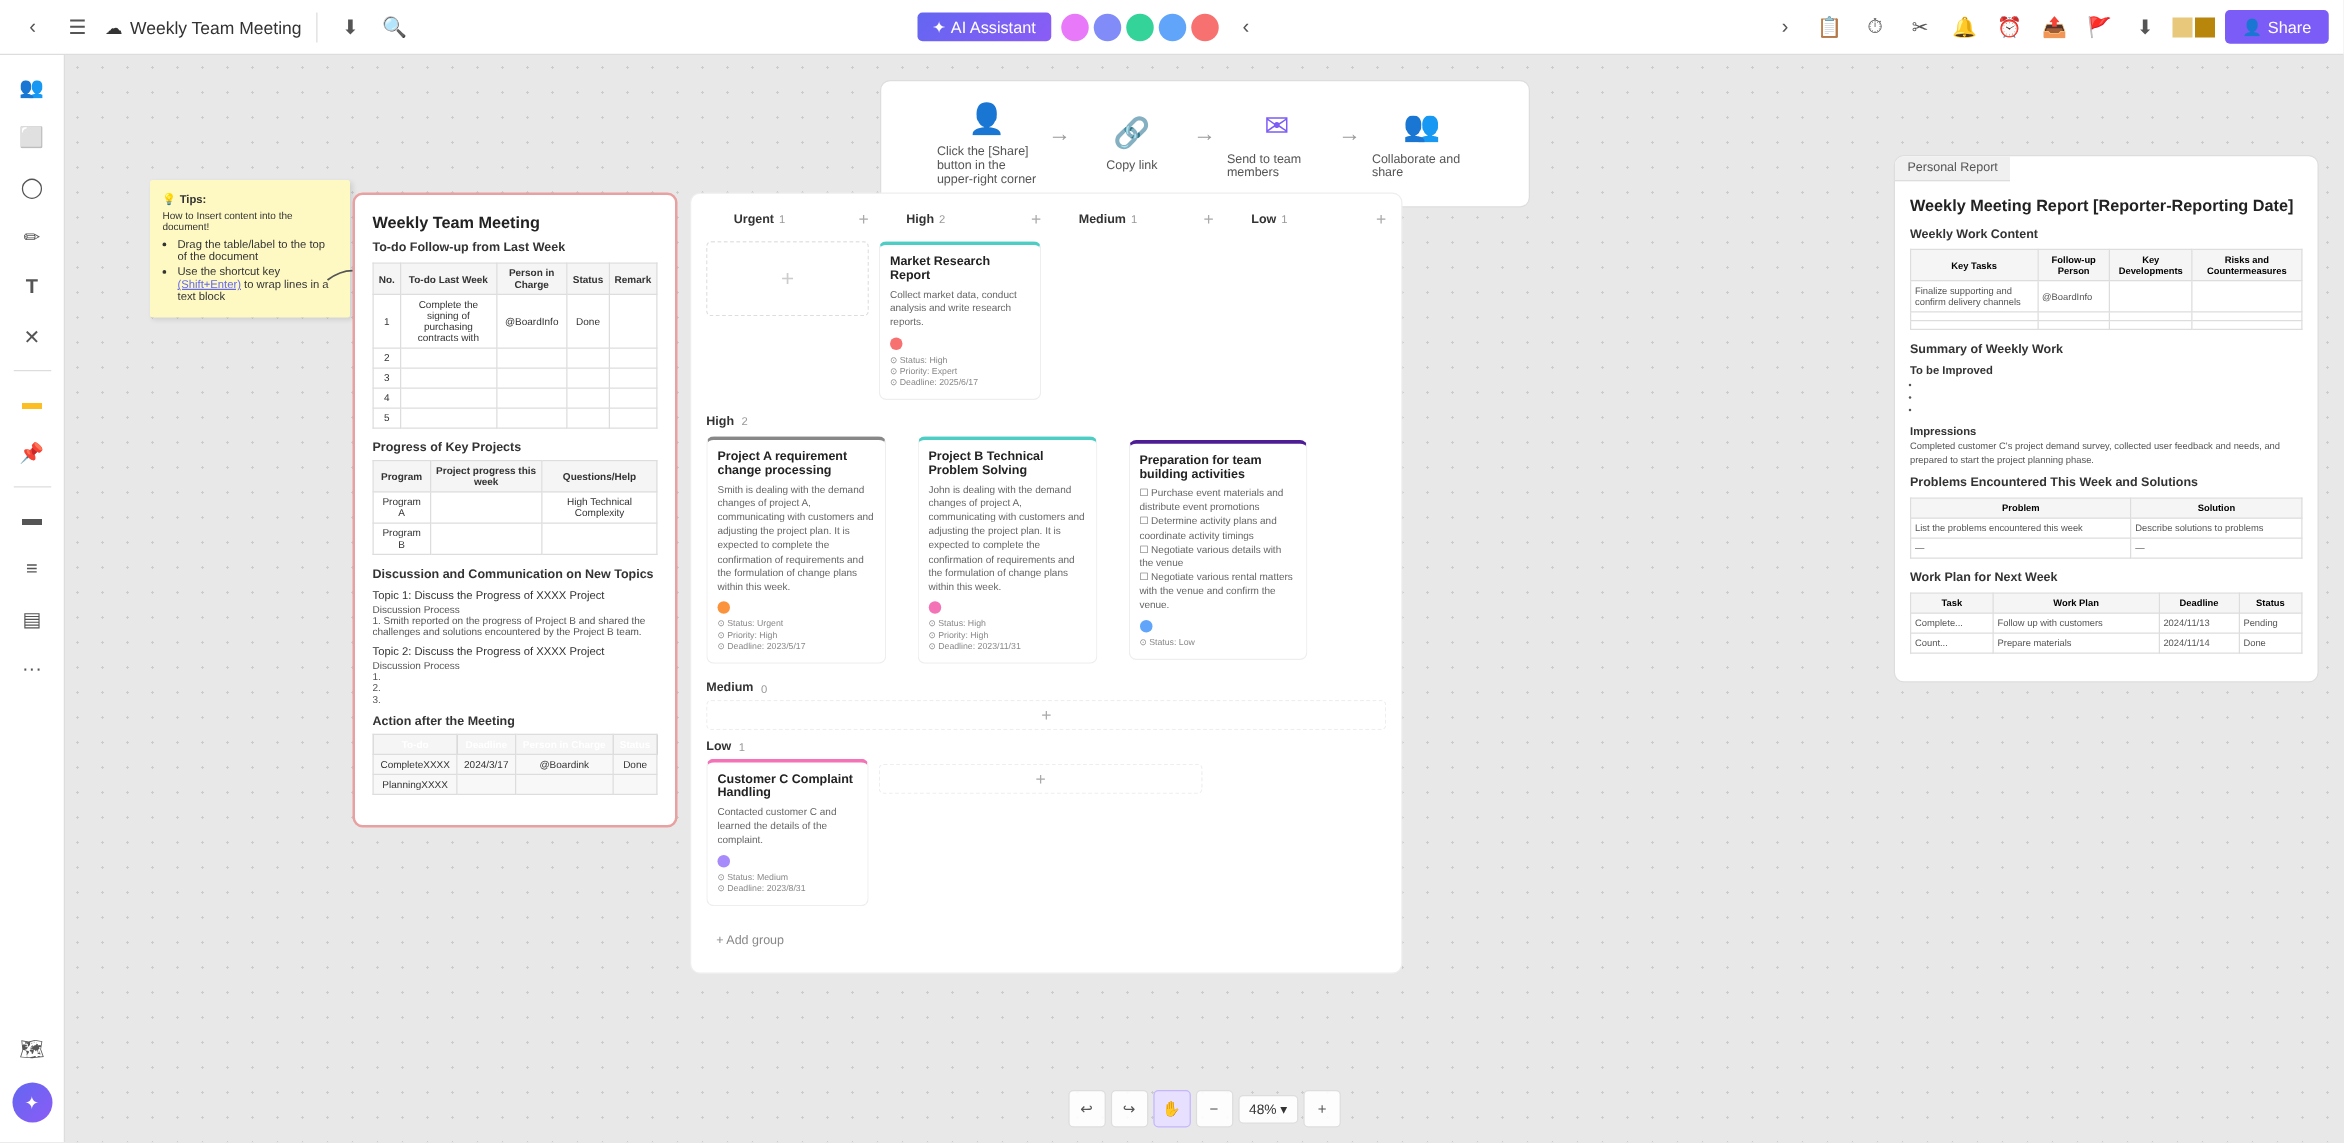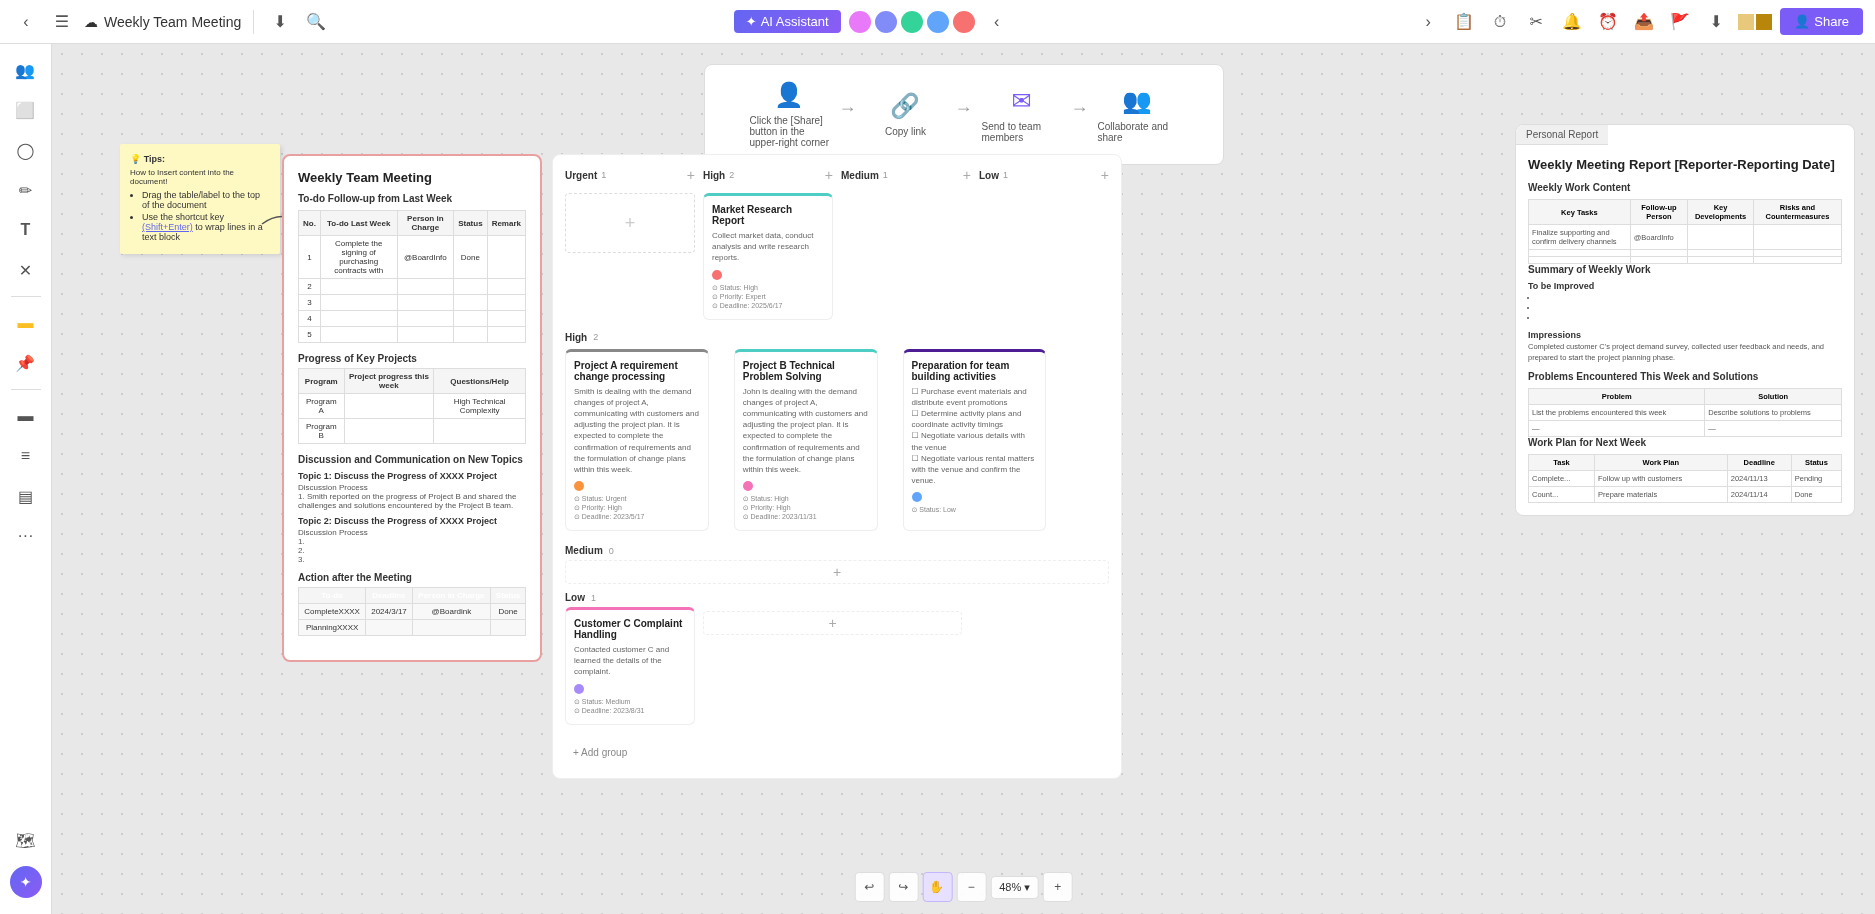--- a/index.html
+++ b/index.html
@@ -84,36 +84,36 @@
       position: absolute; top: 110px; left: 230px;
       background: white; border: 2px solid #e8a0a0; border-radius: 8px;
       width: 260px; padding: 14px; font-size: 9px; color: #333;
     }
     .meeting-doc h2 { font-size: 13px; font-weight: bold; margin-bottom: 8px; color: #222; }
     .meeting-doc h3 { font-size: 10px; font-weight: bold; margin-bottom: 6px; color: #333; }
     .meeting-doc table { width: 100%; border-collapse: collapse; font-size: 8px; margin-bottom: 10px; }
     .meeting-doc table th { background: #f5f5f5; padding: 3px 4px; border: 1px solid #ddd; text-align: center; }
     .meeting-doc table td { padding: 3px 4px; border: 1px solid #ddd; text-align: center; }
     .meeting-doc .section-title { font-size: 10px; font-weight: bold; margin: 8px 0 4px; color: #333; }
-    .meeting-doc .topic-title { font-size: 9px; font-weight: bold; margin: 6px 0 2px; }
+    .meeting-doc .topic-title { font-size: 9px; font-weight: normal; margin: 6px 0 2px; }
     .meeting-doc .topic-text { font-size: 8px; color: #555; margin-bottom: 3px; }
 
     
     .kanban-board {
       position: absolute; top: 110px; left: 500px;
       background: white; border-radius: 8px; border: 1px solid #eee;
       width: 570px; padding: 12px; font-size: 9px;
     }
     .kanban-header { display: flex; align-items: center; gap: 8px; margin-bottom: 10px; }
     .kanban-title { font-size: 13px; font-weight: bold; color: #222; }
     .kanban-meta { font-size: 9px; color: #888; display: flex; align-items: center; gap: 4px; }
     .kanban-meta-icon { width: 8px; height: 8px; background: #999; border-radius: 2px; display: inline-block; }
     .filter-btn { margin-left: auto; font-size: 9px; color: #666; cursor: pointer; }
     .kanban-col-header { display: flex; align-items: center; gap: 4px; margin-bottom: 6px; padding-bottom: 4px; }
-    .kanban-col-title { font-size: 10px; font-weight: bold; color: #333; }
+    .kanban-col-title { font-size: 10px; font-weight: bold; color: #333; margin-left: 22px; }
     .kanban-col-count { font-size: 9px; color: #999; }
     .kanban-add { font-size: 14px; color: #aaa; cursor: pointer; margin-left: auto; }
     .kanban-card {
       background: white; border: 1px solid #eee; border-radius: 6px;
       padding: 8px; margin-bottom: 6px; font-size: 8px;
     }
     .kanban-card.high-border { border-top: 3px solid #4ECDC4; }
     .kanban-card-title { font-size: 10px; font-weight: bold; color: #222; margin-bottom: 4px; }
     .kanban-card-text { font-size: 8px; color: #666; margin-bottom: 6px; line-height: 1.4; }
     .kanban-card-dot { width: 10px; height: 10px; border-radius: 50%; margin-bottom: 4px; }
@@ -132,21 +132,21 @@
       background: white; border: 1px solid #ddd; border-radius: 8px;
       width: 340px; padding: 0; font-size: 8px; overflow: hidden;
     }
     .report-tag {
       background: #f0f0f0; padding: 4px 10px; font-size: 10px;
       color: #555; border-bottom: 1px solid #ddd; display: inline-block;
     }
     .report-body { padding: 12px; }
     .report-title { font-size: 13px; font-weight: bold; color: #222; margin-bottom: 10px; }
     .report-section-title { font-size: 10px; font-weight: bold; color: #333; margin-bottom: 6px; }
-    .report-table { width: 100%; border-collapse: collapse; font-size: 7.5px; padding-left: 41px; }
+    .report-table { width: 100%; border-collapse: collapse; margin-bottom: 10px; font-size: 7.5px; padding-left: 41px; }
     .report-table th { background: #f5f5f5; padding: 3px; border: 1px solid #ddd; text-align: center; font-weight: bold; }
     .report-table td { padding: 3px; border: 1px solid #ddd; color: #555; }
     .summary-section { margin-bottom: 8px; }
     .summary-label { font-size: 9px; font-weight: bold; color: #333; margin-bottom: 2px; }
     .summary-text { font-size: 7.5px; color: #555; line-height: 1.4; margin-bottom: 4px; }
     .bullet-list { padding-left: 10px; }
     .bullet-list li { font-size: 7.5px; color: #555; margin-bottom: 1px; }
     .bottom-btn {
       width: 30px; height: 30px; background: rgba(255,255,255,0.9); border: 1px solid #ddd;
       border-radius: 4px; display: flex; align-items: center; justify-content: center;
@@ -433,21 +433,21 @@
           </div>
           <div style="height:60px;"></div>
         </div>
       </div>
 
       <div style="display:flex;align-items:center;gap:6px;margin-bottom:6px;">
         <span style="font-size:10px;font-weight:bold;color:#333;">High</span>
         <span style="font-size:9px;color:#999;">2</span>
       </div>
 
-      <div style="display:flex;gap:25px;margin-bottom:8px;">
+      <div style="display:flex;gap:25px;margin-bottom:8px;align-items:center;">
 
         <div class="kanban-card" style="flex:1;border-top:3px solid #888;">
           <div class="kanban-card-title">Project A requirement change processing</div>
           <div class="kanban-card-text">Smith is dealing with the demand changes of project A, communicating with customers and adjusting the project plan. It is expected to complete the confirmation of requirements and the formulation of change plans within this week.</div>
           <div class="kanban-card-dot dot-orange"></div>
           <div class="kanban-card-meta">
             <div>⊙ Status: Urgent</div>
             <div>⊙ Priority: High</div>
             <div>⊙ Deadline: 2023/5/17</div>
           </div>

